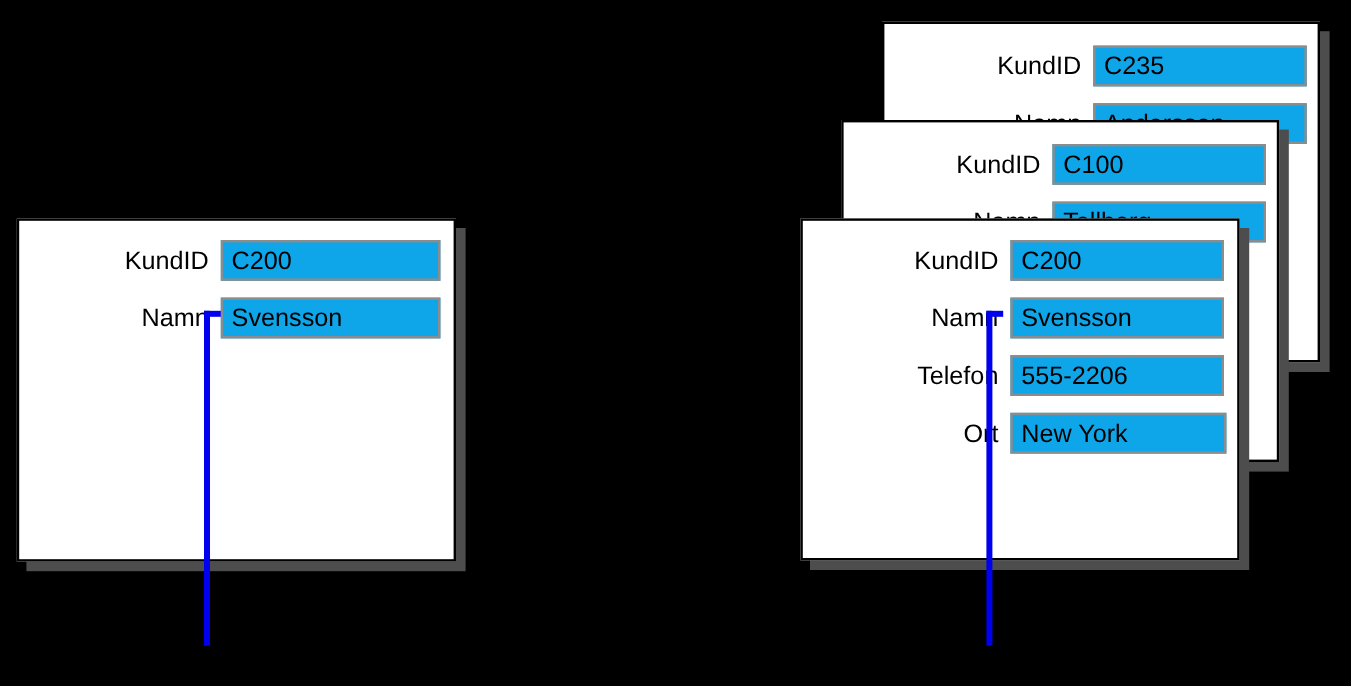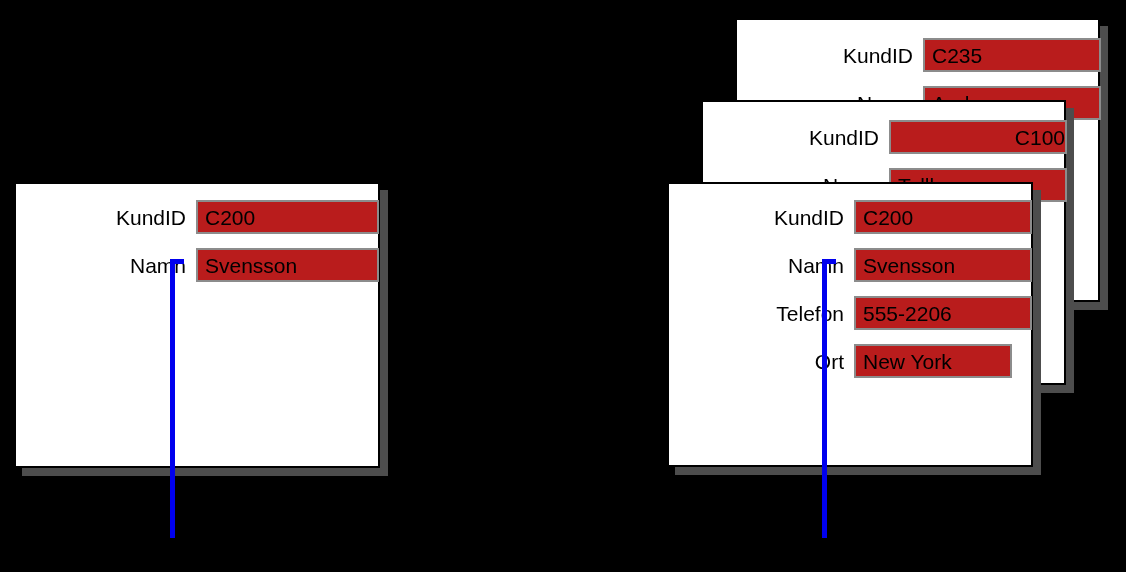--- a/index.html
+++ b/index.html
@@ -24,42 +24,42 @@
     position: absolute;
     background: #ffffff;
     border: 2px solid #000000;
     box-sizing: border-box;
     box-shadow: 8px 8px 0 0 #4d4d4d;
   }
 
   
   .fields {
     position: absolute;
-    left: 16px;
+    left: 4px;
     top: 0;
     width: 100%;
   }
   .field-row {
     display: flex;
     align-items: center;
     height: 34px;
     margin-bottom: 14px;
   }
   .field-label {
     text-align: right;
     font-size: 21px;
     color: #000000;
     line-height: 1;
     white-space: nowrap;
     padding-right: 10px;
     box-sizing: border-box;
   }
   .field-box {
     border: 2px solid #8c8c8c;
-    background: #b91c1c;
+    background: #0ea5e9;
     box-sizing: border-box;
     height: 34px;
     display: flex;
     align-items: center;
     padding-left: 7px;
     overflow: hidden;
   }
   .field-value {
     font-size: 21px;
     color: #000000;
@@ -102,21 +102,21 @@
       </div>
 
     </div>
   </div>
 
   <div class="card" style="left:701px; top:100px; width:365px; height:285px;">
     <div class="fields" style="padding-top:18px;">
 
       <div class="field-row">
         <div class="field-label" style="width:170px;">KundID</div>
-        <div class="field-box" style="width:178px;justify-content:flex-end;">
+        <div class="field-box" style="width:178px;">
           <span class="field-value">C100</span>
         </div>
       </div>
 
       <div class="field-row">
         <div class="field-label" style="width:170px;">Namn</div>
         <div class="field-box" style="width:178px;">
           <span class="field-value">Tellberg</span>
         </div>
       </div>
@@ -143,21 +143,21 @@
 
       <div class="field-row">
         <div class="field-label" style="width:169px;">Telefon</div>
         <div class="field-box" style="width:178px;">
           <span class="field-value">555-2206</span>
         </div>
       </div>
 
       <div class="field-row">
         <div class="field-label" style="width:169px;">Ort</div>
-        <div class="field-box" style="width:158px;">
+        <div class="field-box" style="width:180px;">
           <span class="field-value">New York</span>
         </div>
       </div>
 
     </div>
   </div>
 
   <div class="card" style="left:14px; top:182px; width:366px; height:286px;">
     <div class="fields" style="padding-top:16px;">
 

